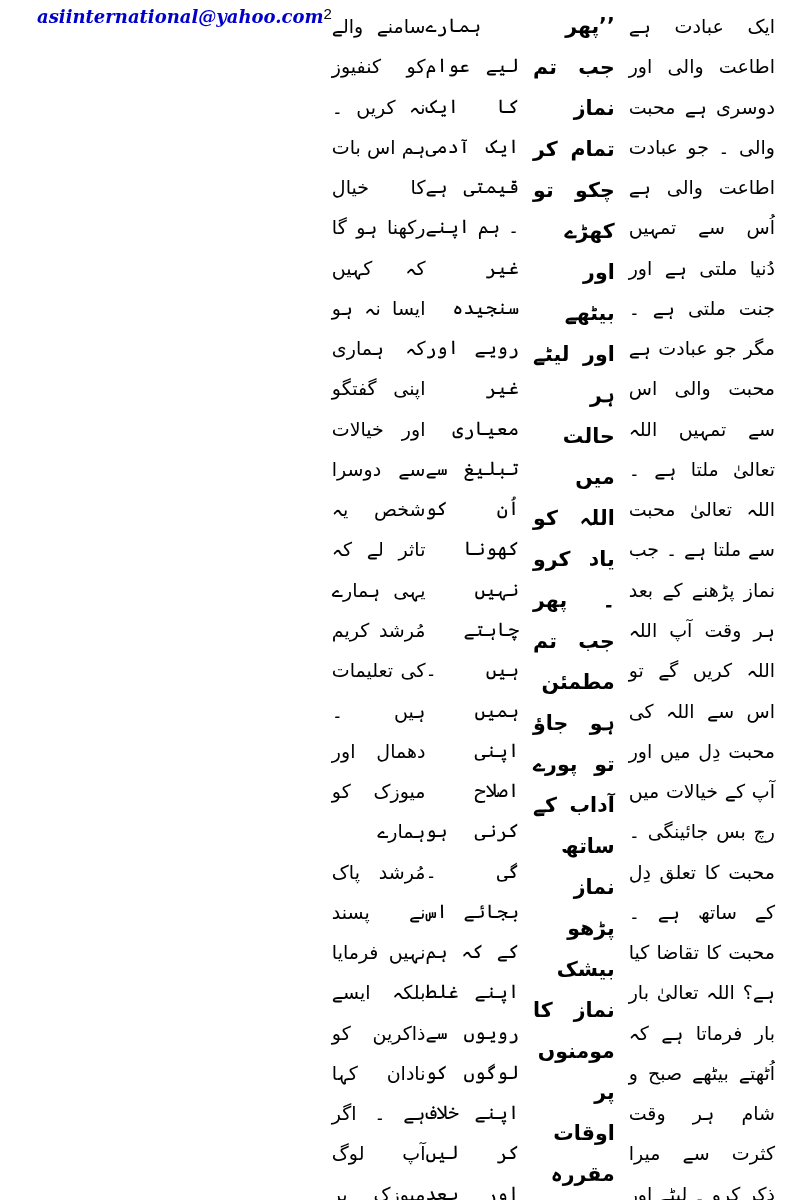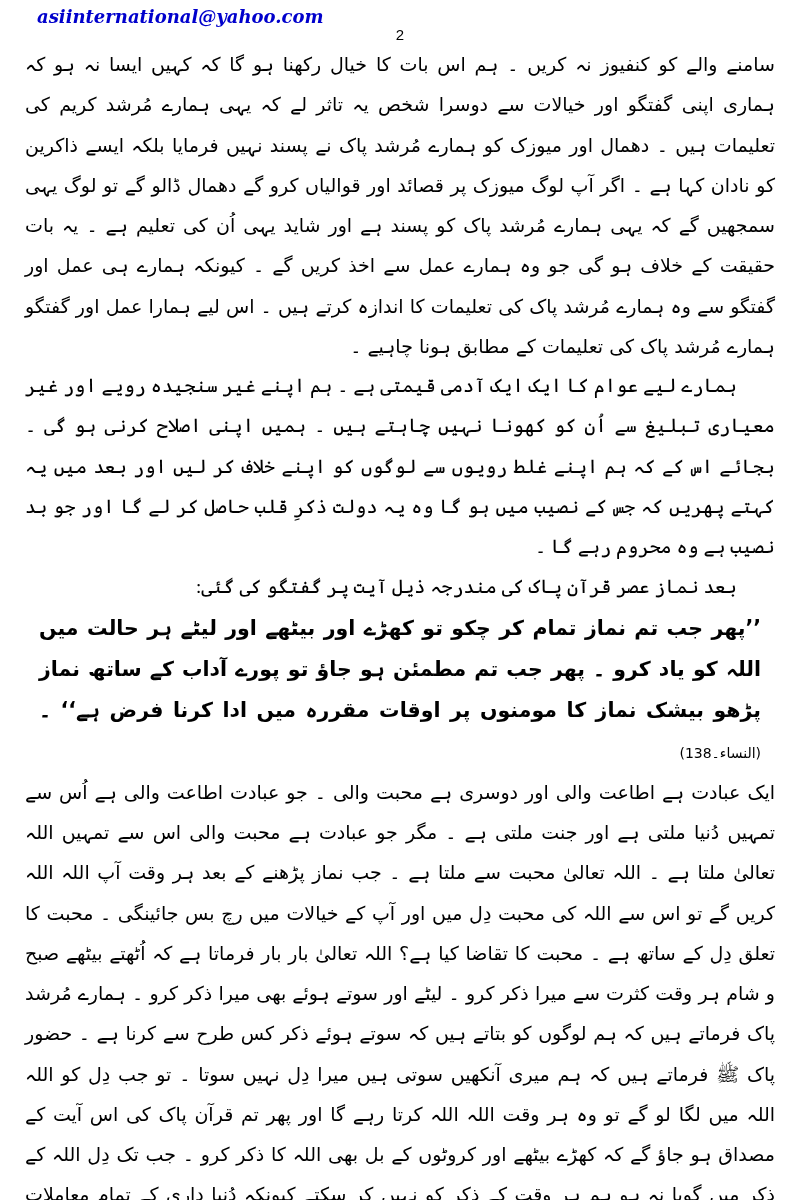--- a/index.html
+++ b/index.html
@@ -6,21 +6,21 @@
   body {
     width:800px; height:1200px;
     font-family:"DejaVu Sans", sans-serif;
     color:#000;
     overflow:hidden;
   }
   .page {
     box-sizing:border-box;
     width:800px; height:1200px;
     padding:6px 25px 5px 25px;
-    display:flex; flex-direction:column;
+    display:flex; flex-direction:row;
   }
   
   .hdr-email {
     color:#0000CC;
     font-family:"DejaVu Serif", serif;
     font-style:italic; font-weight:bold;
     font-size:18px;
     display:inline-block;
     margin-left:12px;
   }
@@ -58,19 +58,18 @@
 
 <div class="page">
 
   <div>
     <span class="hdr-email">asiinternational@yahoo.com</span>
   </div>
   <div class="page-num">2</div>
 
   <p class="urdu">سامنے والے کو کنفیوز نہ کریں ۔ ہم اس بات کا خیال رکھنا ہو گا کہ کہیں ایسا نہ ہو کہ ہماری اپنی گفتگو اور خیالات سے دوسرا شخص یہ تاثر لے کہ یہی ہمارے مُرشد کریم کی تعلیمات ہیں ۔ دھمال اور میوزک کو ہمارے مُرشد پاک نے پسند نہیں فرمایا بلکہ ایسے ذاکرین کو نادان کہا ہے ۔  اگر آپ لوگ میوزک پر قصائد اور قوالیاں کرو گے دھمال ڈالو گے تو لوگ یہی سمجھیں گے کہ یہی ہمارے مُرشد پاک کو پسند ہے اور شاید یہی اُن کی تعلیم ہے ۔ یہ بات حقیقت کے خلاف ہو گی جو وہ ہمارے عمل سے اخذ کریں گے ۔ کیونکہ ہمارے ہی عمل اور گفتگو سے وہ ہمارے مُرشد پاک کی تعلیمات کا اندازہ کرتے ہیں ۔ اس لیے ہمارا عمل  اور گفتگو ہمارے مُرشد پاک کی تعلیمات کے مطابق ہونا چاہیے ۔</p>
   <p class="urdu indent">ہمارے لیے عوام کا ایک ایک آدمی قیمتی ہے ۔ ہم اپنے غیر سنجیدہ رویے اور غیر معیاری تبلیغ سے اُن کو کھونا نہیں چاہتے ہیں ۔ ہمیں اپنی اصلاح کرنی ہو گی ۔ بجائے اس کے کہ ہم  اپنے غلط رویوں سے لوگوں کو اپنے خلاف کر لیں اور بعد میں یہ کہتے پھریں کہ جس کے نصیب میں ہو گا وہ یہ دولت ذکرِ قلب حاصل کر لے گا  اور جو بد نصیب ہے وہ محروم رہے گا ۔</p>
-  <p class="urdu indent">بعد نماز عصر قرآن پاک کی مندرجہ ذیل آیت پر گفتگو کی گئی:</p>
 
   <p class="urdu verse"><span>’’پھر جب تم نماز تمام کر چکو تو کھڑے اور بیٹھے اور لیٹے ہر حالت میں اللہ کو یاد کرو ۔ پھر جب تم مطمئن ہو جاؤ تو پورے آداب کے ساتھ نماز پڑھو بیشک نماز کا مومنوں پر اوقات مقررہ میں ادا کرنا فرض ہے‘‘ ۔</span> <span class="verse-ref">(النساء۔138)</span></p>
 
   <p class="urdu">ایک عبادت ہے اطاعت والی اور دوسری ہے محبت والی ۔ جو عبادت اطاعت والی ہے اُس سے تمہیں دُنیا ملتی ہے اور جنت ملتی ہے ۔ مگر جو عبادت ہے محبت والی اس سے تمہیں اللہ تعالیٰ ملتا ہے ۔ اللہ تعالیٰ محبت سے ملتا ہے ۔ جب نماز پڑھنے کے بعد ہر وقت آپ اللہ اللہ کریں گے تو اس سے اللہ کی محبت دِل میں اور آپ کے خیالات میں رچ بس جائینگی ۔  محبت کا تعلق دِل کے ساتھ ہے ۔ محبت کا تقاضا کیا ہے؟  اللہ تعالیٰ بار بار فرماتا ہے کہ اُٹھتے بیٹھے صبح و شام ہر وقت کثرت سے میرا ذکر کرو ۔  لیٹے اور سوتے ہوئے بھی میرا ذکر کرو ۔ ہمارے مُرشد پاک فرماتے ہیں کہ ہم لوگوں کو بتاتے ہیں کہ سوتے ہوئے ذکر کس طرح سے کرنا ہے ۔  حضور پاک ﷺ فرماتے ہیں کہ ہم میری آنکھیں سوتی ہیں میرا دِل نہیں سوتا ۔ تو جب دِل کو اللہ اللہ میں لگا لو گے تو وہ ہر وقت اللہ اللہ کرتا رہے گا اور پھر تم قرآن پاک کی اس آیت کے مصداق ہو جاؤ گے کہ کھڑے بیٹھے اور کروٹوں کے بل بھی اللہ کا ذکر کرو ۔  جب تک دِل اللہ کے ذکر میں گویا نہ ہو ہم ہر وقت کے ذکر کو نہیں کر سکتے کیونکہ دُنیا داری کے تمام معاملات کنبہ ، روزی، معاشرتی ذمہ داریاں ہمارے راستے میں رکاوٹ ہیں ۔</p>
 
 </div>
 
 </body></html>

